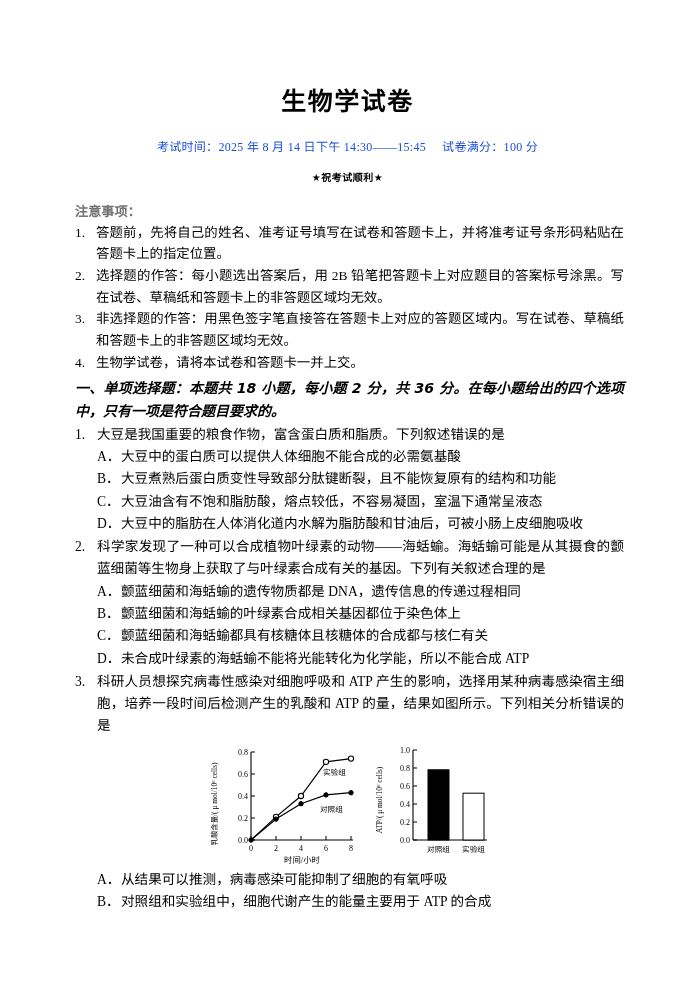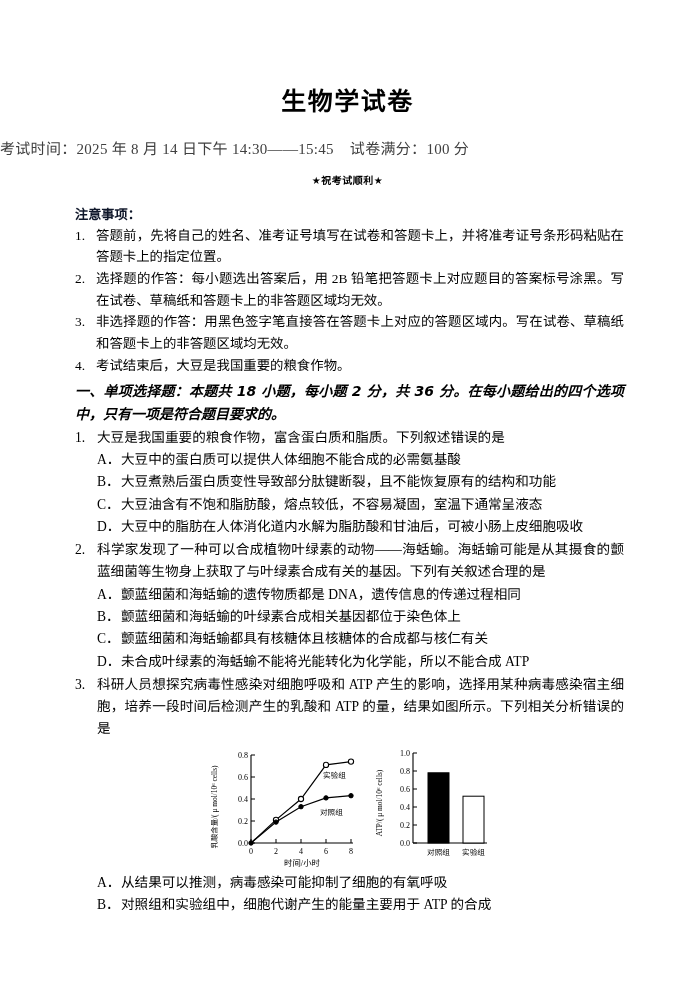--- a/index.html
+++ b/index.html
@@ -31,24 +31,25 @@
     font-family: "DejaVu Sans", "Liberation Sans", sans-serif;
     font-size: 25px;
     font-weight: 700;
     letter-spacing: 1.5px;
     margin: 0;
     padding-top: 88px;
     line-height: 1.1;
     color: #000;
   }
   .exam-meta {
-    font-size: 15px;
+    text-align: center;
+    font-size: 12px;
     margin-top: 21px;
     letter-spacing: 0.3px;
-    color: #404040;
+    color: #1d4ed8;
   }
   .exam-meta .sep { display: inline-block; width: 16px; }
   .blessing {
     text-align: center;
     font-family: "DejaVu Sans", "Liberation Sans", sans-serif;
     font-size: 10px;
     font-weight: 700;
     margin-top: 14px;
     letter-spacing: 0.5px;
     color: #000;
@@ -60,21 +61,21 @@
     width: 553px;
     padding-left: 4px;
     box-sizing: border-box;
   }
   .notice-head {
     font-family: Liberation Serif, serif;
     font-size: 13.2px;
     font-weight: 700;
     margin-top: 17px;
     margin-bottom: 2px;
-    color: #0f172a;
+    color: #737373;
   }
   .notice-list { margin: 0; padding: 0; list-style: none; }
   .notice-item {
     display: flex;
     font-size: 13.4px;
     line-height: 1.62;
     margin-bottom: 0px;
     color: #000;
   }
   .notice-num {
@@ -186,21 +187,21 @@
       <li class="notice-item">
         <span class="notice-num">2.</span>
         <span class="notice-text">选择题的作答：每小题选出答案后，用 2B 铅笔把答题卡上对应题目的答案标号涂黑。写在试卷、草稿纸和答题卡上的非答题区域均无效。</span>
       </li>
       <li class="notice-item">
         <span class="notice-num">3.</span>
         <span class="notice-text">非选择题的作答：用黑色签字笔直接答在答题卡上对应的答题区域内。写在试卷、草稿纸和答题卡上的非答题区域均无效。</span>
       </li>
       <li class="notice-item">
         <span class="notice-num">4.</span>
-        <span class="notice-text">考试结束后，大豆是我国重要的粮食作物。</span>
+        <span class="notice-text">生物学试卷，请将本试卷和答题卡一并上交。</span>
       </li>
     </ul>
 
     <div class="section-head">一、单项选择题：本题共 18 小题，每小题 2 分，共 36 分。在每小题给出的四个选项中，只有一项是符合题目要求的。</div>
 
     <div class="question">
       <div class="q-stem">
         <span class="q-num">1.</span>
         <span class="q-stem-text">大豆是我国重要的粮食作物，富含蛋白质和脂质。下列叙述错误的是</span>
       </div>

